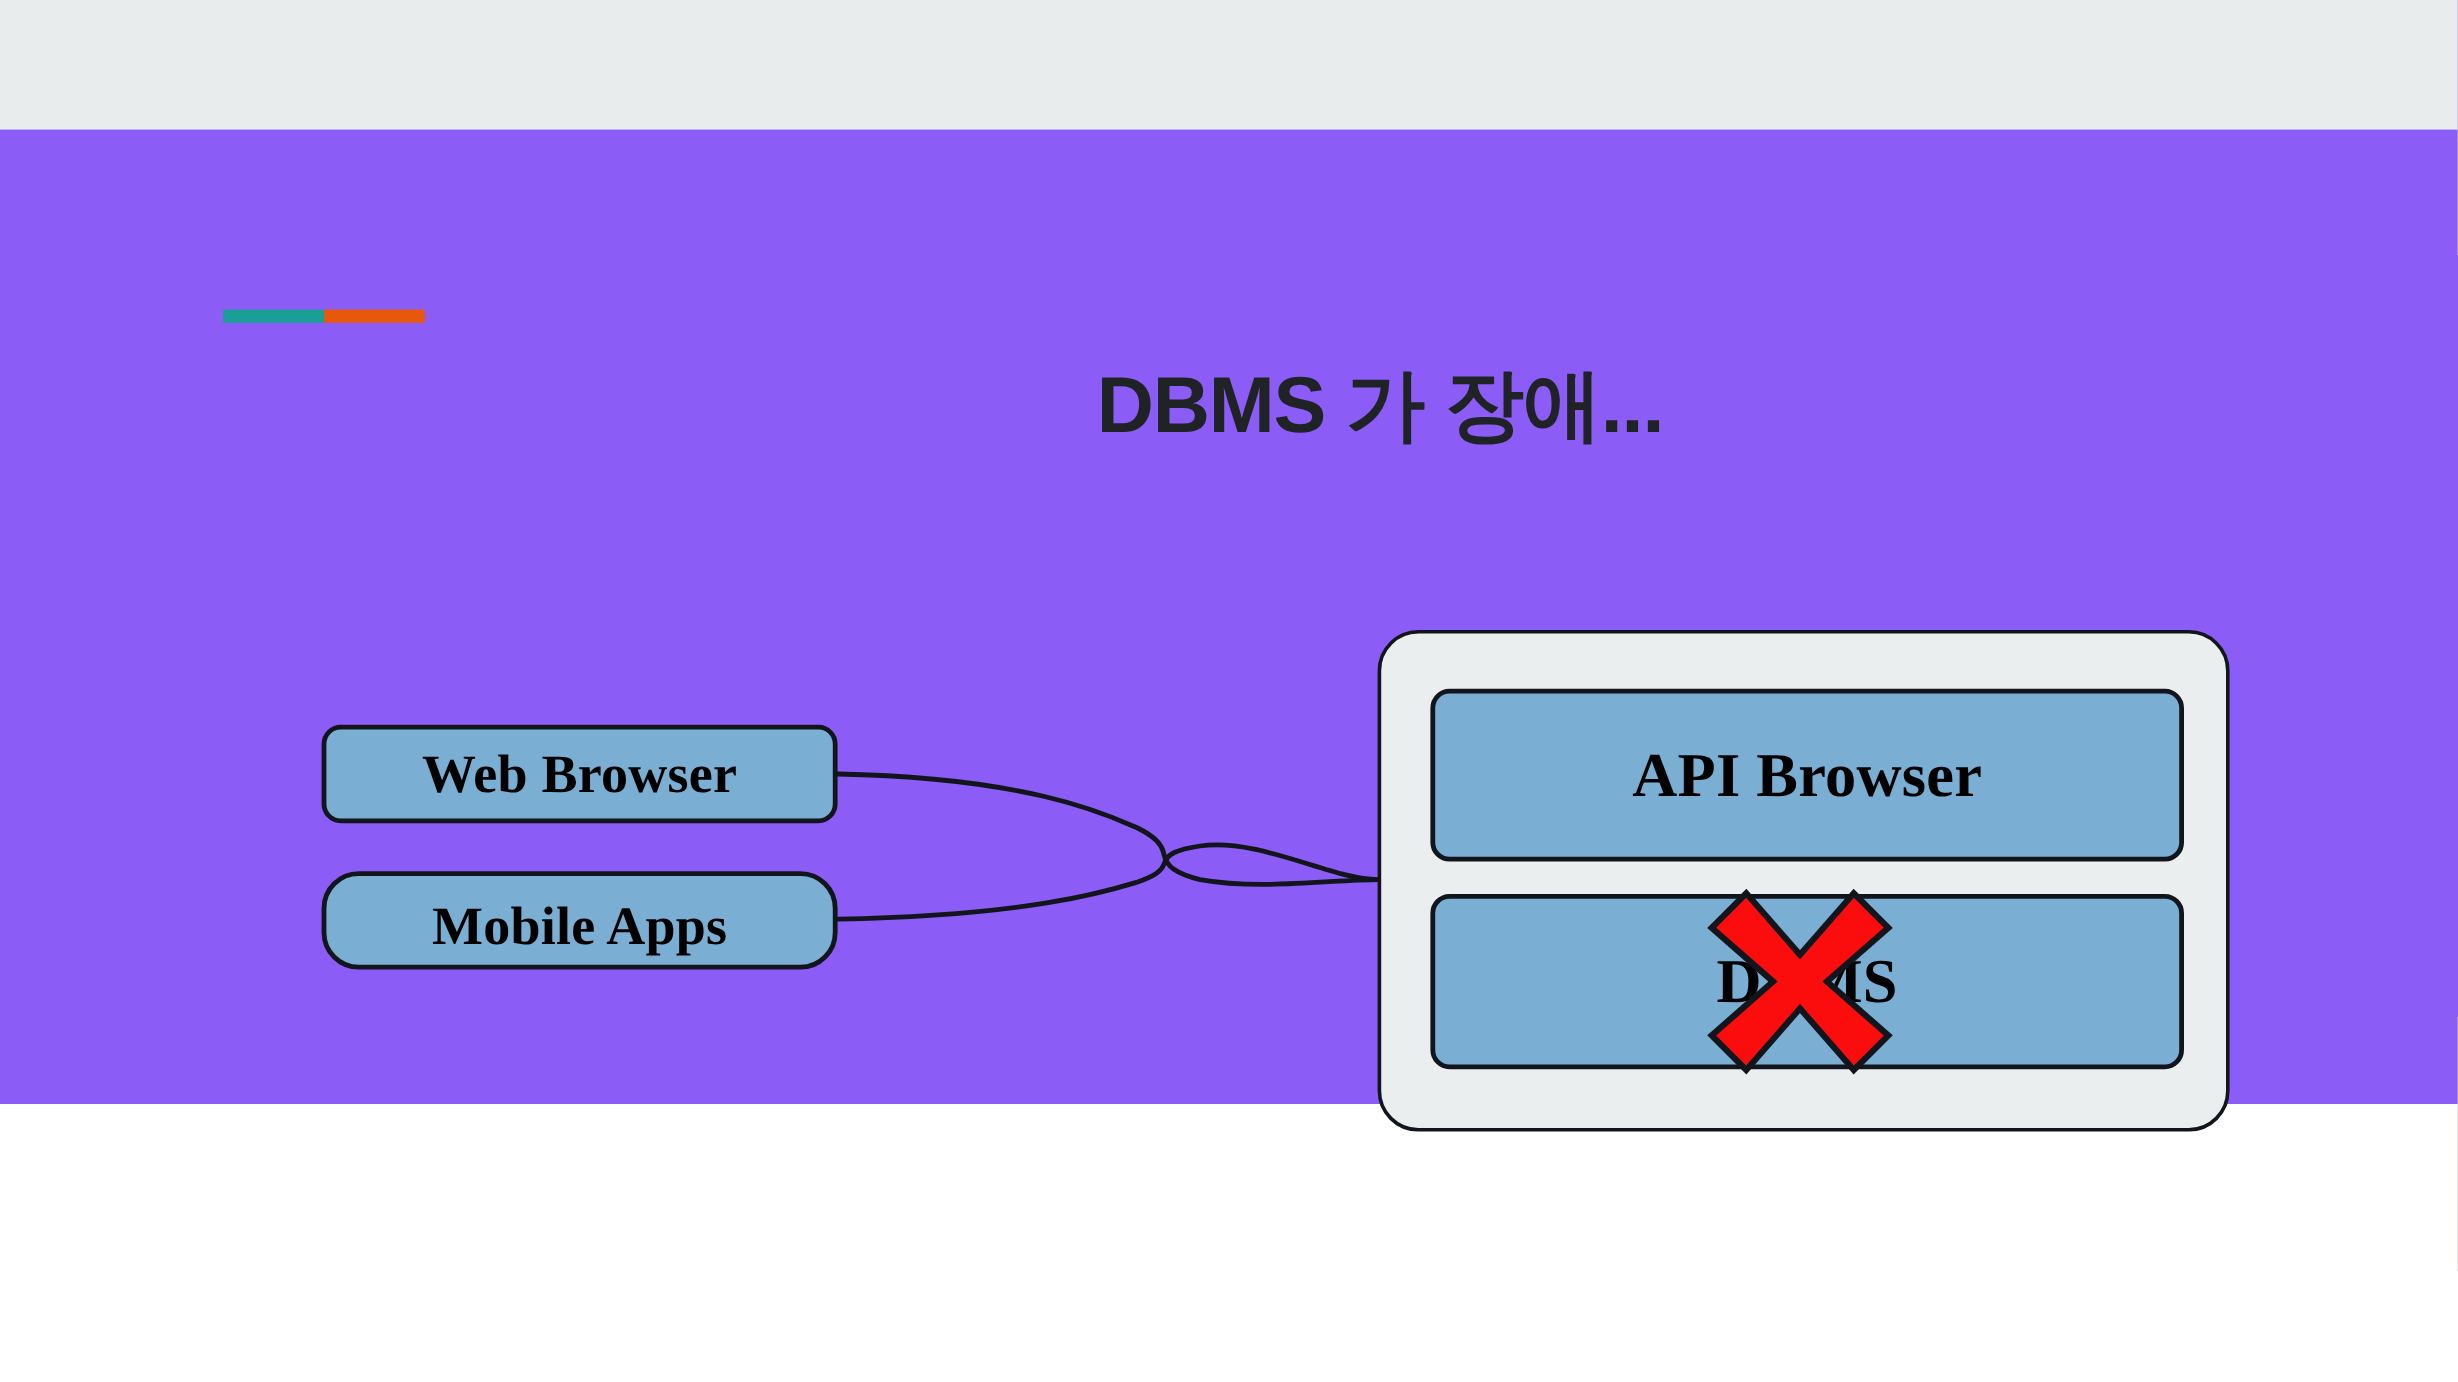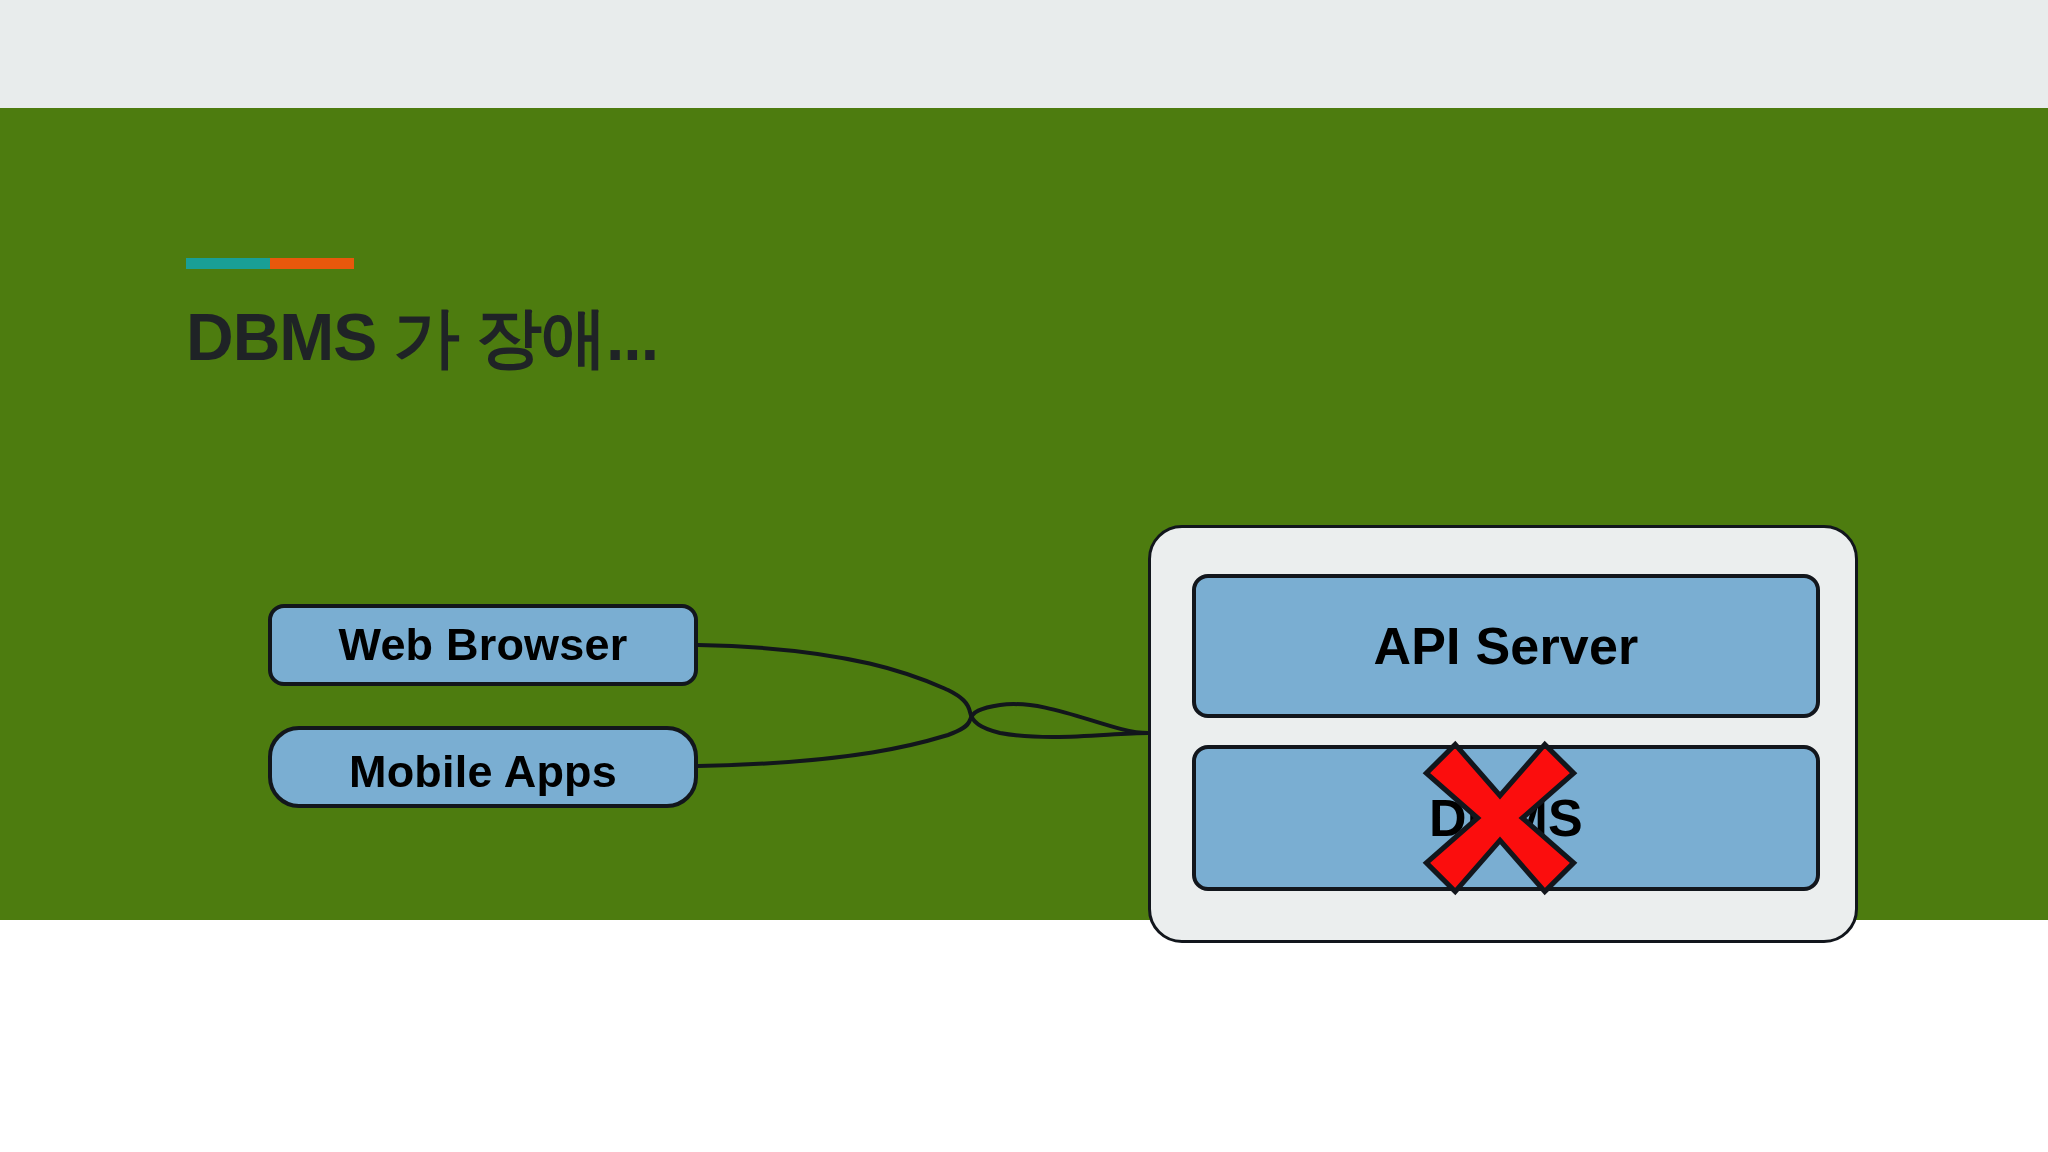--- a/index.html
+++ b/index.html
@@ -14,21 +14,22 @@
     font-family: "Liberation Sans", sans-serif;
     position: relative;
   }
 
   
   #slide {
     position: absolute;
     left: 0; top: 0;
     width: 2048px;
     height: 920px;
-    background: #4d7c0f;
+    background: #8b5cf6;
+    text-align: right;
   }
 
   
   #top-band {
     position: absolute;
     left: 0; top: 0;
     width: 2048px;
     height: 108px;
     background: #e8ecec;
   }
@@ -76,20 +77,21 @@
     display: flex;
     align-items: center;
     justify-content: center;
   }
   .node-label {
     font-size: 45px;
     font-weight: bold;
     color: #000000;
     letter-spacing: 0.2px;
     white-space: nowrap;
+    font-family: Liberation Serif, serif;
   }
 
   #node-web-browser {
     left: 268px;
     top: 604px;
     width: 430px;
     height: 82px;
   }
   #node-mobile-apps {
     left: 268px;
@@ -177,21 +179,21 @@
       <span class="node-label">Web Browser</span>
     </div>
 
     <div class="node-box" id="node-mobile-apps">
       <span class="node-label">Mobile Apps</span>
     </div>
 
     <div id="server-container"></div>
 
     <div class="node-box" id="node-api-server">
-      <span class="node-label">API Server</span>
+      <span class="node-label">API Browser</span>
     </div>
 
     <div class="node-box" id="node-dbms">
       <span class="node-label">DBMS</span>
     </div>
 
     <svg id="x-mark" viewBox="0 0 100 100" xmlns="http://www.w3.org/2000/svg">
       <polygon points="50,36 78,4 96,22 64,50 96,78 78,96 50,64 22,96 4,78 36,50 4,22 22,4" fill="#fb0d0d" stroke="#12161c" stroke-width="3.2" stroke-linejoin="miter"></polygon>
     </svg>
 

